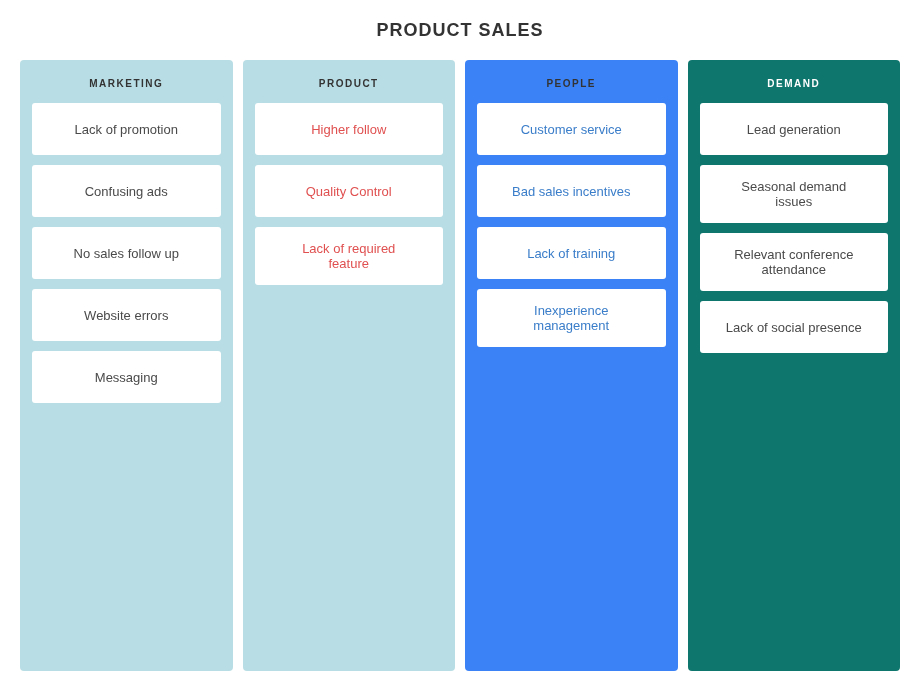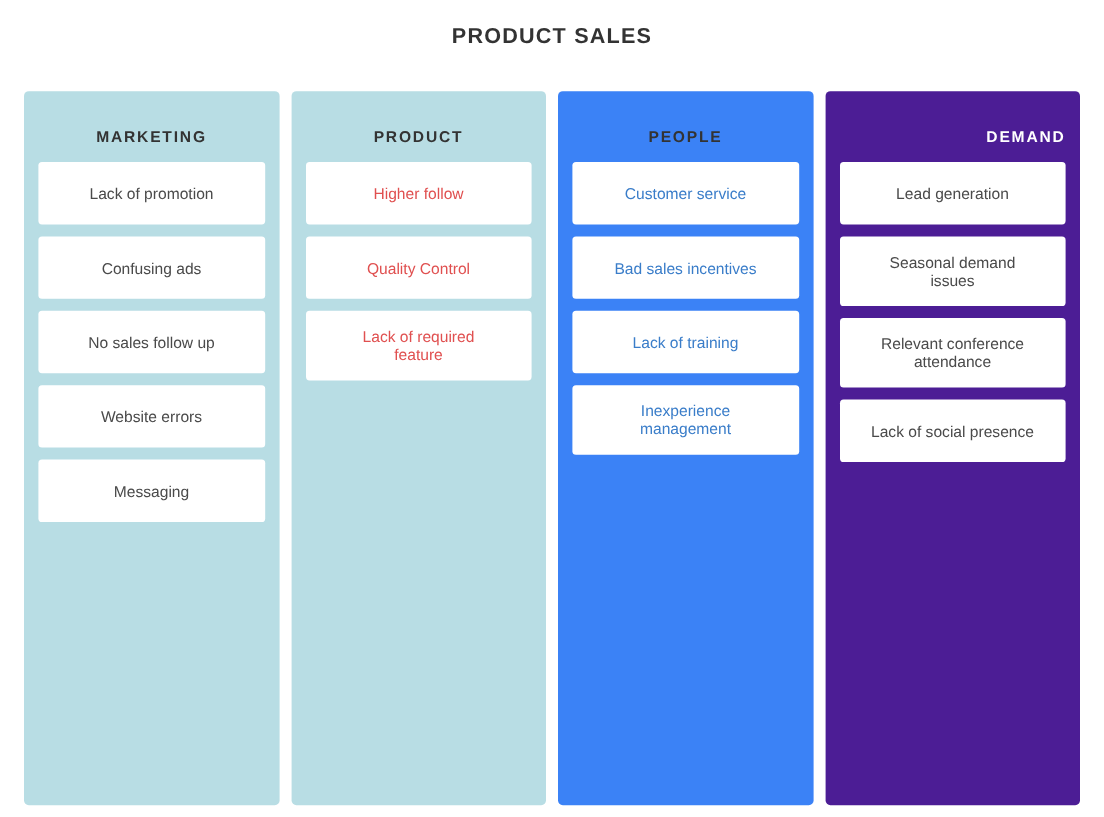--- a/index.html
+++ b/index.html
@@ -11,21 +11,21 @@
       display: flex;
       flex-direction: column;
       align-items: center;
       padding: 20px 20px 10px 20px;
     }
     .page-title {
       font-size: 18px;
       font-weight: bold;
       letter-spacing: 1px;
       color: #333;
-      margin-bottom: 35px;
+      margin-bottom: 19px;
       text-align: right;
     }
     .columns-wrapper {
       display: flex;
       flex-direction: row;
       gap: 10px;
       width: 100%;
       flex: 1;
     }
     .column {
@@ -33,29 +33,28 @@
       border-radius: 4px;
       padding: 18px 12px 14px 12px;
       display: flex;
       flex-direction: column;
       align-items: center;
       gap: 0;
     }
     .column-marketing { background: #b8dde4; }
     .column-product   { background: #b8dde4; align-items: center; }
     .column-people    { background: #3b82f6; }
-    .column-demand    { background: #4c1d95; align-items: flex-end; }
+    .column-demand    { background: #0f766e; }
     .column-header {
-      font-size: 13px;
+      font-size: 10px;
       font-weight: bold;
       letter-spacing: 1.5px;
       color: #333;
       text-align: center;
       margin-bottom: 14px;
-      margin-top: 12px;
     }
     .column-demand .column-header { color: #fff; }
     .cards-list {
       display: flex;
       flex-direction: column;
       gap: 10px;
       width: 100%;
     }
     .card {
       background: #ffffff;

